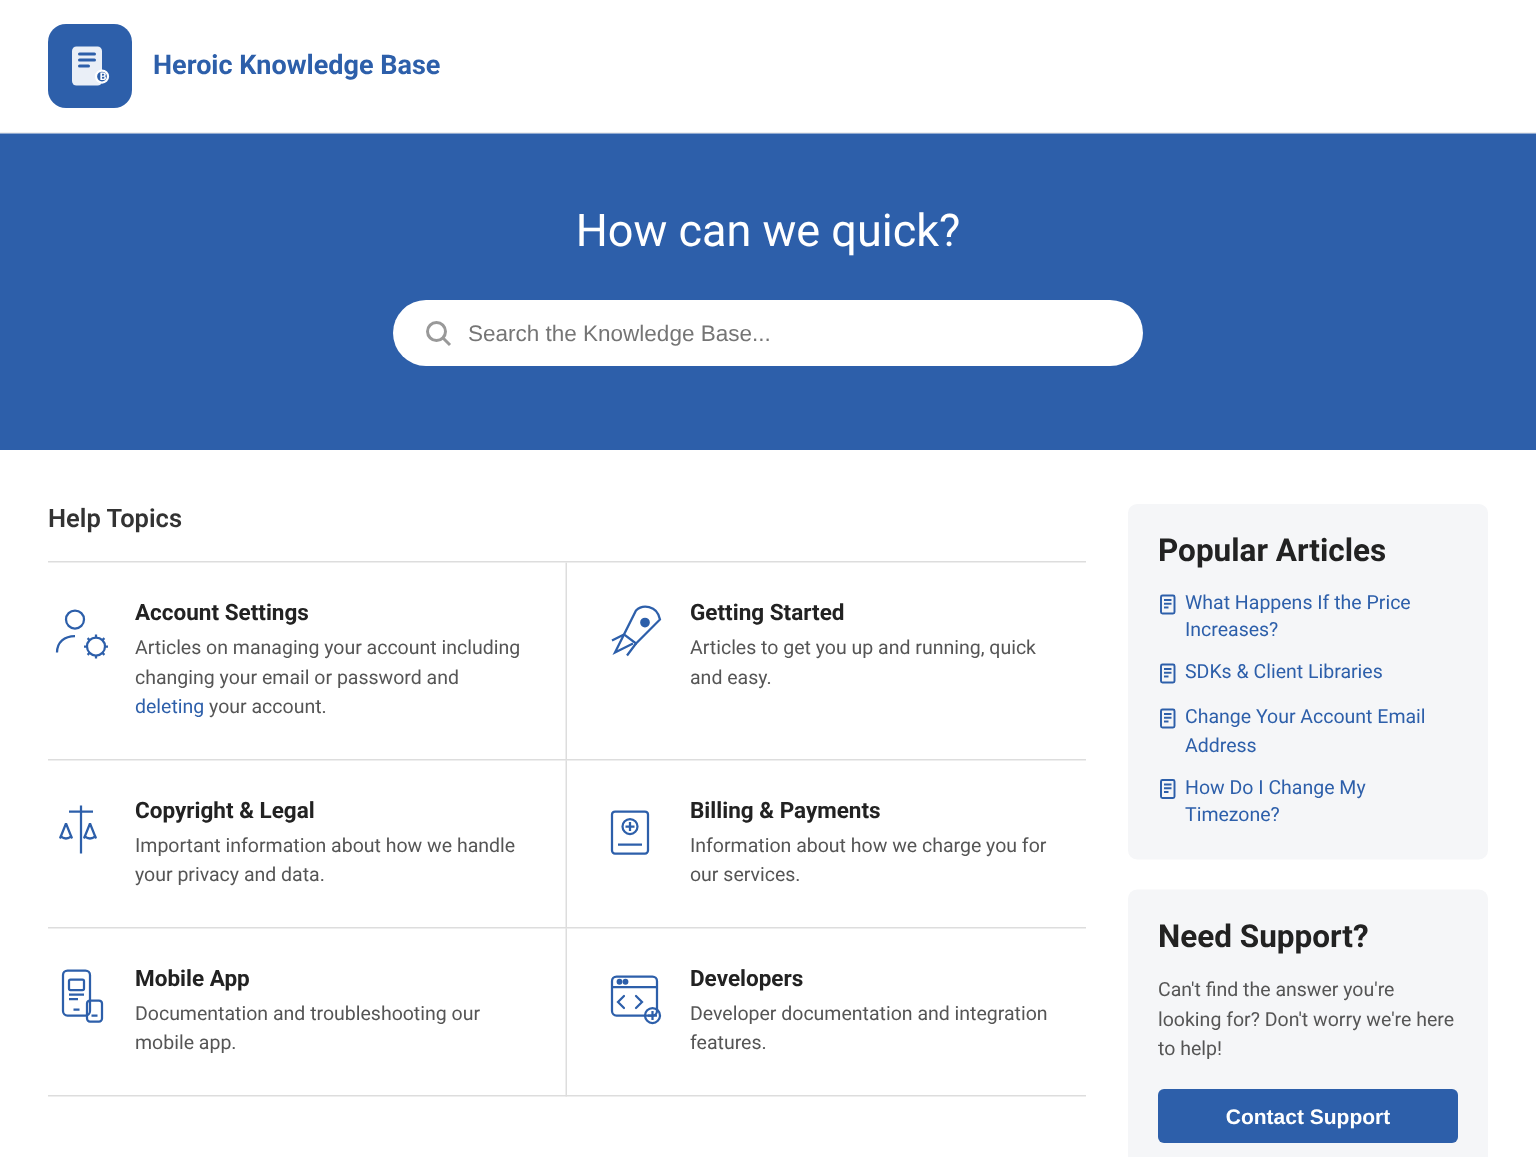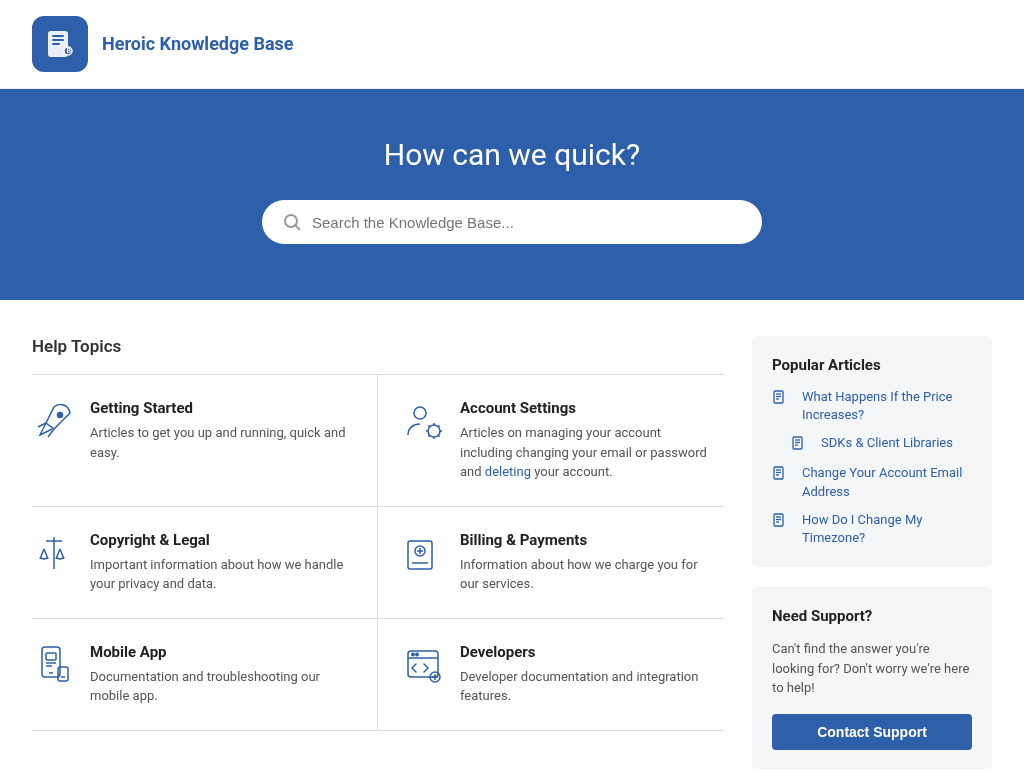--- a/index.html
+++ b/index.html
@@ -32,23 +32,23 @@
     .topic-item:nth-child(odd) { padding-right: 24px; border-right: 1px solid #ddd; }
     .topic-item:nth-child(even) { padding-left: 24px; }
     .topic-icon { width: 44px; height: 44px; flex-shrink: 0; color: #2d5faa; }
     .topic-icon svg { width: 44px; height: 44px; }
     .topic-title { font-size: 15px; font-weight: 700; color: #222; margin-bottom: 6px; }
     .topic-desc { font-size: 13px; color: #555; line-height: 1.5; }
     .topic-desc a { color: #2d5faa; text-decoration: none; }
 
     
     .sidebar-panel { background: #f5f6f8; border-radius: 6px; padding: 20px; margin-bottom: 20px; }
-    .sidebar-panel-title { font-size: 15px; font-weight: 700; color: #222; margin-bottom: 14px; }
+    .sidebar-panel-title { font-size: 21px; font-weight: 700; color: #222; margin-bottom: 14px; }
     .article-list { list-style: none; }
-    .article-item { display: flex; align-items: flex-start; gap: 16px; margin-bottom: 10px; justify-content: center; }
+    .article-item { display: flex; align-items: flex-start; gap: 4px; margin-bottom: 10px; }
     .article-item:last-child { margin-bottom: 0; }
     .article-icon { flex-shrink: 0; margin-top: 1px; color: #2d5faa; }
     .article-link { font-size: 13px; color: #2d5faa; text-decoration: none; line-height: 1.4; cursor: pointer; }
 
     .support-desc { font-size: 13px; color: #555; line-height: 1.5; margin-bottom: 16px; }
     .contact-btn { background: #2d5faa; color: #fff; border: none; border-radius: 4px; padding: 10px 18px; font-size: 14px; font-weight: 600; cursor: pointer; width: 100%; }
   </style>
 </head>
 <body>
 
@@ -85,35 +85,20 @@
 
   <div class="content">
     <h2 class="help-topics-title">Help Topics</h2>
     <hr class="divider">
 
     <div class="topics-grid">
 
       <div class="topic-item">
         <div class="topic-icon">
           <svg viewBox="0 0 44 44" fill="none" stroke="#2d5faa" stroke-width="1.5" xmlns="http://www.w3.org/2000/svg">
-            <path d="M22 8 C26 4 36 4 38 14 L30 22 L22 30 L14 24 Z"></path>
-            <path d="M14 24 L8 36 L20 30"></path>
-            <circle cx="28" cy="16" r="2.5" fill="#2d5faa"></circle>
-            <path d="M22 30 L16 38 M14 24 L6 28"></path>
-          </svg>
-        </div>
-        <div>
-          <div class="topic-title">Getting Started</div>
-          <div class="topic-desc">Articles to get you up and running, quick and easy.</div>
-        </div>
-      </div>
-
-      <div class="topic-item">
-        <div class="topic-icon">
-          <svg viewBox="0 0 44 44" fill="none" stroke="#2d5faa" stroke-width="1.5" xmlns="http://www.w3.org/2000/svg">
             <circle cx="18" cy="14" r="6"></circle>
             <path d="M6 36c0-7 5-11 12-11"></path>
             <circle cx="32" cy="32" r="6"></circle>
             <line x1="32" y1="26" x2="32" y2="24"></line>
             <line x1="32" y1="38" x2="32" y2="40"></line>
             <line x1="26" y1="32" x2="24" y2="32"></line>
             <line x1="38" y1="32" x2="40" y2="32"></line>
             <line x1="27.8" y1="27.8" x2="26.4" y2="26.4"></line>
             <line x1="36.2" y1="36.2" x2="37.6" y2="37.6"></line>
             <line x1="27.8" y1="36.2" x2="26.4" y2="37.6"></line>
@@ -122,20 +107,35 @@
         </div>
         <div>
           <div class="topic-title">Account Settings</div>
           <div class="topic-desc">Articles on managing your account including changing your email or password and <a href="#">deleting</a> your account.</div>
         </div>
       </div>
 
       <div class="topic-item">
         <div class="topic-icon">
           <svg viewBox="0 0 44 44" fill="none" stroke="#2d5faa" stroke-width="1.5" xmlns="http://www.w3.org/2000/svg">
+            <path d="M22 8 C26 4 36 4 38 14 L30 22 L22 30 L14 24 Z"></path>
+            <path d="M14 24 L8 36 L20 30"></path>
+            <circle cx="28" cy="16" r="2.5" fill="#2d5faa"></circle>
+            <path d="M22 30 L16 38 M14 24 L6 28"></path>
+          </svg>
+        </div>
+        <div>
+          <div class="topic-title">Getting Started</div>
+          <div class="topic-desc">Articles to get you up and running, quick and easy.</div>
+        </div>
+      </div>
+
+      <div class="topic-item">
+        <div class="topic-icon">
+          <svg viewBox="0 0 44 44" fill="none" stroke="#2d5faa" stroke-width="1.5" xmlns="http://www.w3.org/2000/svg">
             <line x1="22" y1="6" x2="22" y2="38"></line>
             <line x1="14" y1="10" x2="30" y2="10"></line>
             <path d="M12 18 L8 28 M12 18 L16 28 M8 26 Q12 30 16 26"></path>
             <path d="M28 18 L24 28 M28 18 L32 28 M24 26 Q28 30 32 26"></path>
           </svg>
         </div>
         <div>
           <div class="topic-title">Copyright &amp; Legal</div>
           <div class="topic-desc">Important information about how we handle your privacy and data.</div>
         </div>

